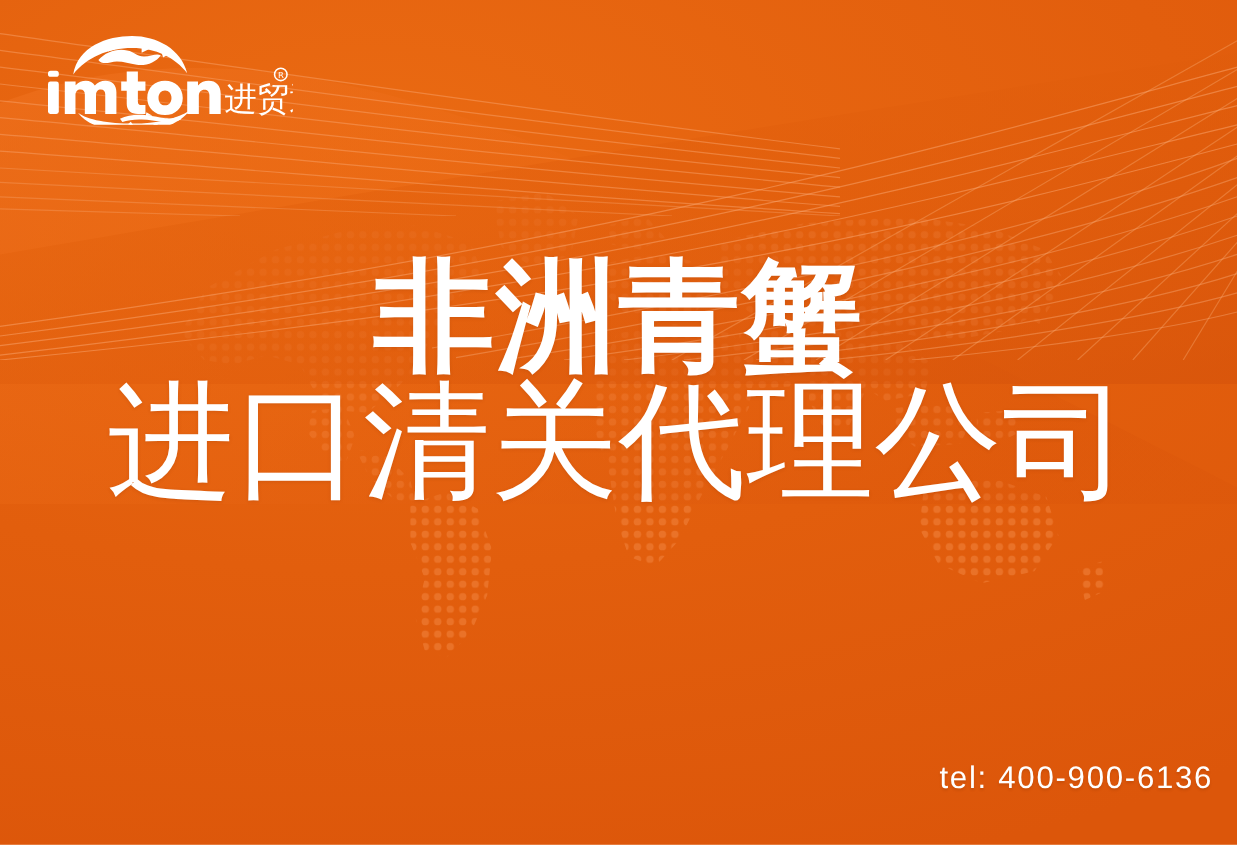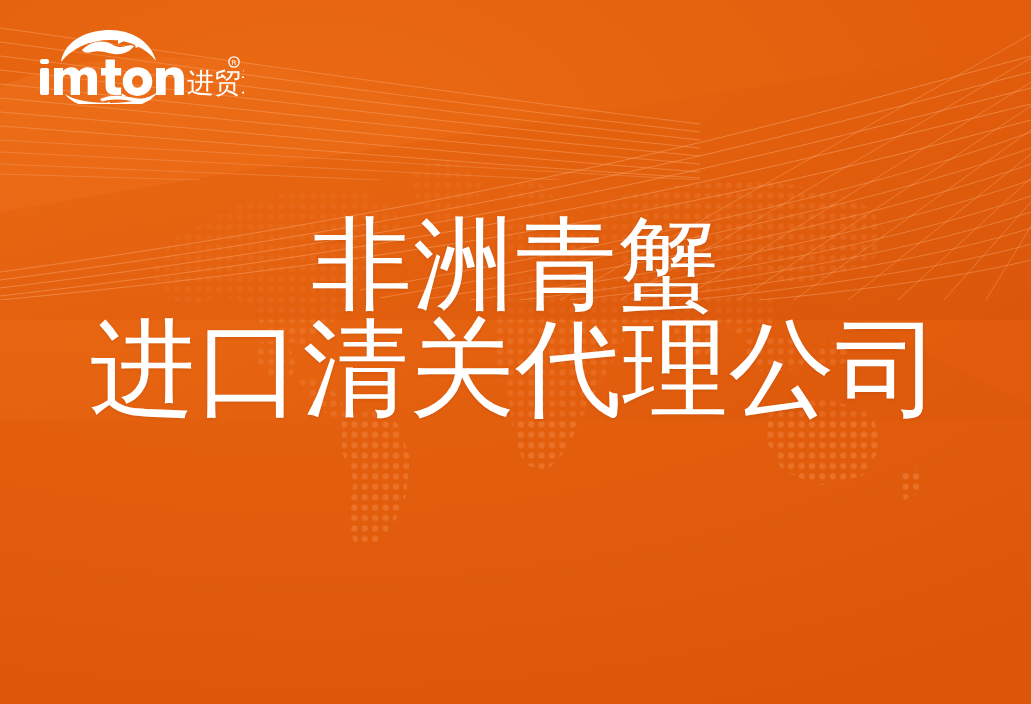--- a/index.html
+++ b/index.html
@@ -45,21 +45,21 @@
   #headline{
     position:absolute;left:0;right:0;top:214px;
     text-align:center;
     color:#ffffff;
     line-height:1.0;
     letter-spacing:.012em;
     text-shadow:0 1px 3px rgba(120,45,0,.18);
   }
   #title-line-1{
     font-size:101px;
-    font-weight:400;
+    font-weight:700;
     display:block;
     letter-spacing:.012em;
   }
   #title-line-2{
     font-size:106px;
     font-weight:400;
     display:block;
     letter-spacing:.005em;
   }
 
@@ -262,14 +262,15 @@
         <path d="M96 73.8 L98.6 77.4 L93.6 76 Z"></path>
       </g>
     </svg>
   </div>
 
   <div id="headline">
     <span id="title-line-1">非洲青蟹</span>
     <span id="title-line-2">进口清关代理公司</span>
   </div>
 
+  <div id="tel">tel: 400-900-6136</div>
 
 </div>
 
 </body></html>

